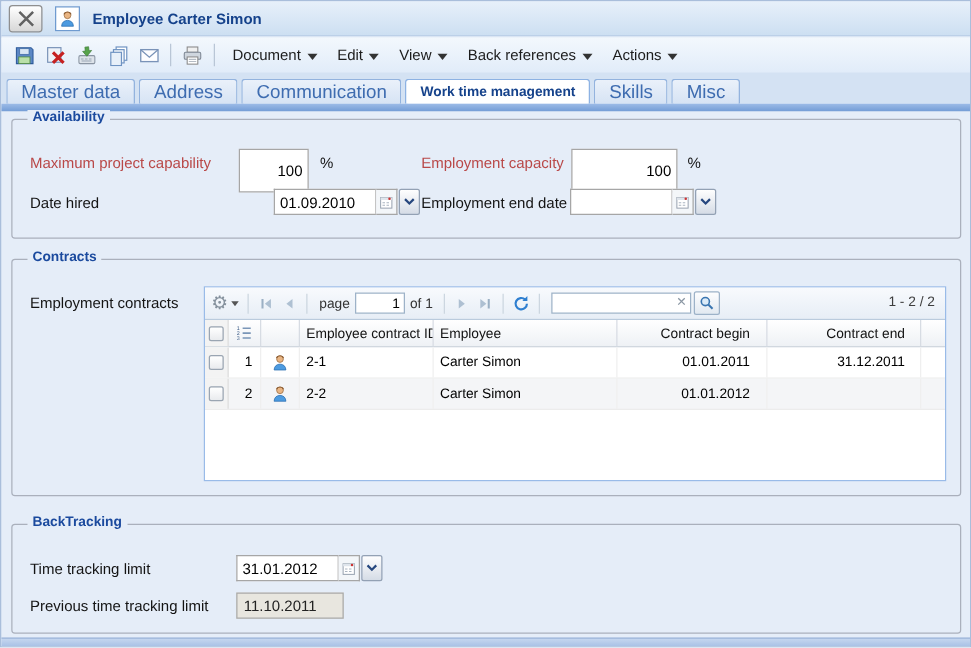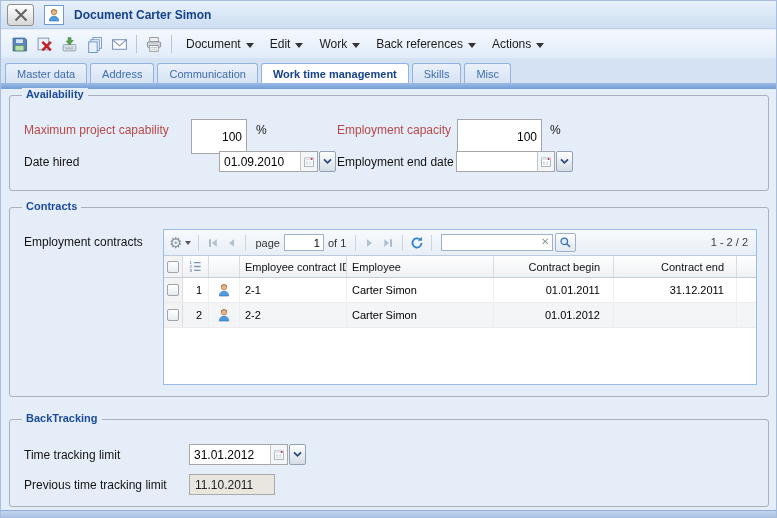--- a/index.html
+++ b/index.html
@@ -40,21 +40,21 @@
   .dn-arr { width:0; height:0; border-left:4px solid transparent; border-right:4px solid transparent; border-top:5px solid #333; margin-left:5px; margin-top:2px; }
 
   
   .tabstrip {
     position:absolute; left:0; top:57px; width:100%; height:25px;
     background:#d4e2f3; display:flex; align-items:flex-end; padding-left:4px;
   }
   .tab {
     height:20px; display:flex; align-items:center; padding:0 11px; margin-right:3px;
     border:1px solid #93b3de; border-bottom:none; border-radius:3px 3px 0 0;
-    background:linear-gradient(#eaf1fa,#d6e3f4); color:#3e6cb0; font-size:11px; cursor:default;
+    background:linear-gradient(#eaf1fa,#d6e3f4); color:#3e6cb0; font-size:15px; cursor:default;
     white-space:nowrap;
   }
   .tab.active {
     height:20px; background:#fff; color:#15428b; font-weight:bold; font-size:11px;
     border-color:#8db2e3;
   }
   .tabbar {
     position:absolute; left:0; top:82px; width:100%; height:6px;
     background:linear-gradient(#9cbbe7,#749dd6);
   }
@@ -156,21 +156,21 @@
         <path d="M2.5 2.5L13.5 13.5 M13.5 2.5L2.5 13.5" stroke="#636363" stroke-width="2"></path>
       </svg>
     </div>
     <div class="entity-ico">
       <svg width="14" height="14" viewBox="0 0 14 14">
         <circle cx="7" cy="4.2" r="2.7" fill="#e9b583" stroke="#9a6b3f" stroke-width="0.6"></circle>
         <path d="M7 1.4c-2.1 0-3.2 1.1-3.2 2.2l1.2-.4c.4-1 1-1.2 2-1.2s1.6.2 2 1.2l1.2.4C10.2 2.5 9.1 1.4 7 1.4z" fill="#8a5a30"></path>
         <path d="M2.3 13c0-3 2.1-4.7 4.7-4.7S11.7 10 11.7 13z" fill="#4d9be0" stroke="#2a6db0" stroke-width="0.6"></path>
       </svg>
     </div>
-    <div class="wintitle">Document Carter Simon</div>
+    <div class="wintitle">Employee Carter Simon</div>
   </div>
 
   <div class="toolbar">
     <div class="tbtn">
       <svg width="17" height="17" viewBox="0 0 16 16">
         <path d="M2 2h11l1.5 1.5V14H2z" fill="#5b87c5" stroke="#2d5a99" stroke-width="0.8"></path>
         <rect x="4.5" y="2.8" width="7" height="4.2" fill="#d8e6f4" stroke="#3a659f" stroke-width="0.5"></rect>
         <rect x="3.8" y="9" width="8.4" height="5" fill="#b9e0a8" stroke="#4f8a3f" stroke-width="0.6"></rect>
       </svg>
     </div>
@@ -212,21 +212,21 @@
     <div class="tsep"></div>
     <div class="menu">
       <span>Document</span>
       <span class="dn-arr"></span>
     </div>
     <div class="menu">
       <span>Edit</span>
       <span class="dn-arr"></span>
     </div>
     <div class="menu">
-      <span>Work</span>
+      <span>View</span>
       <span class="dn-arr"></span>
     </div>
     <div class="menu">
       <span>Back references</span>
       <span class="dn-arr"></span>
     </div>
     <div class="menu">
       <span>Actions</span>
       <span class="dn-arr"></span>
     </div>

